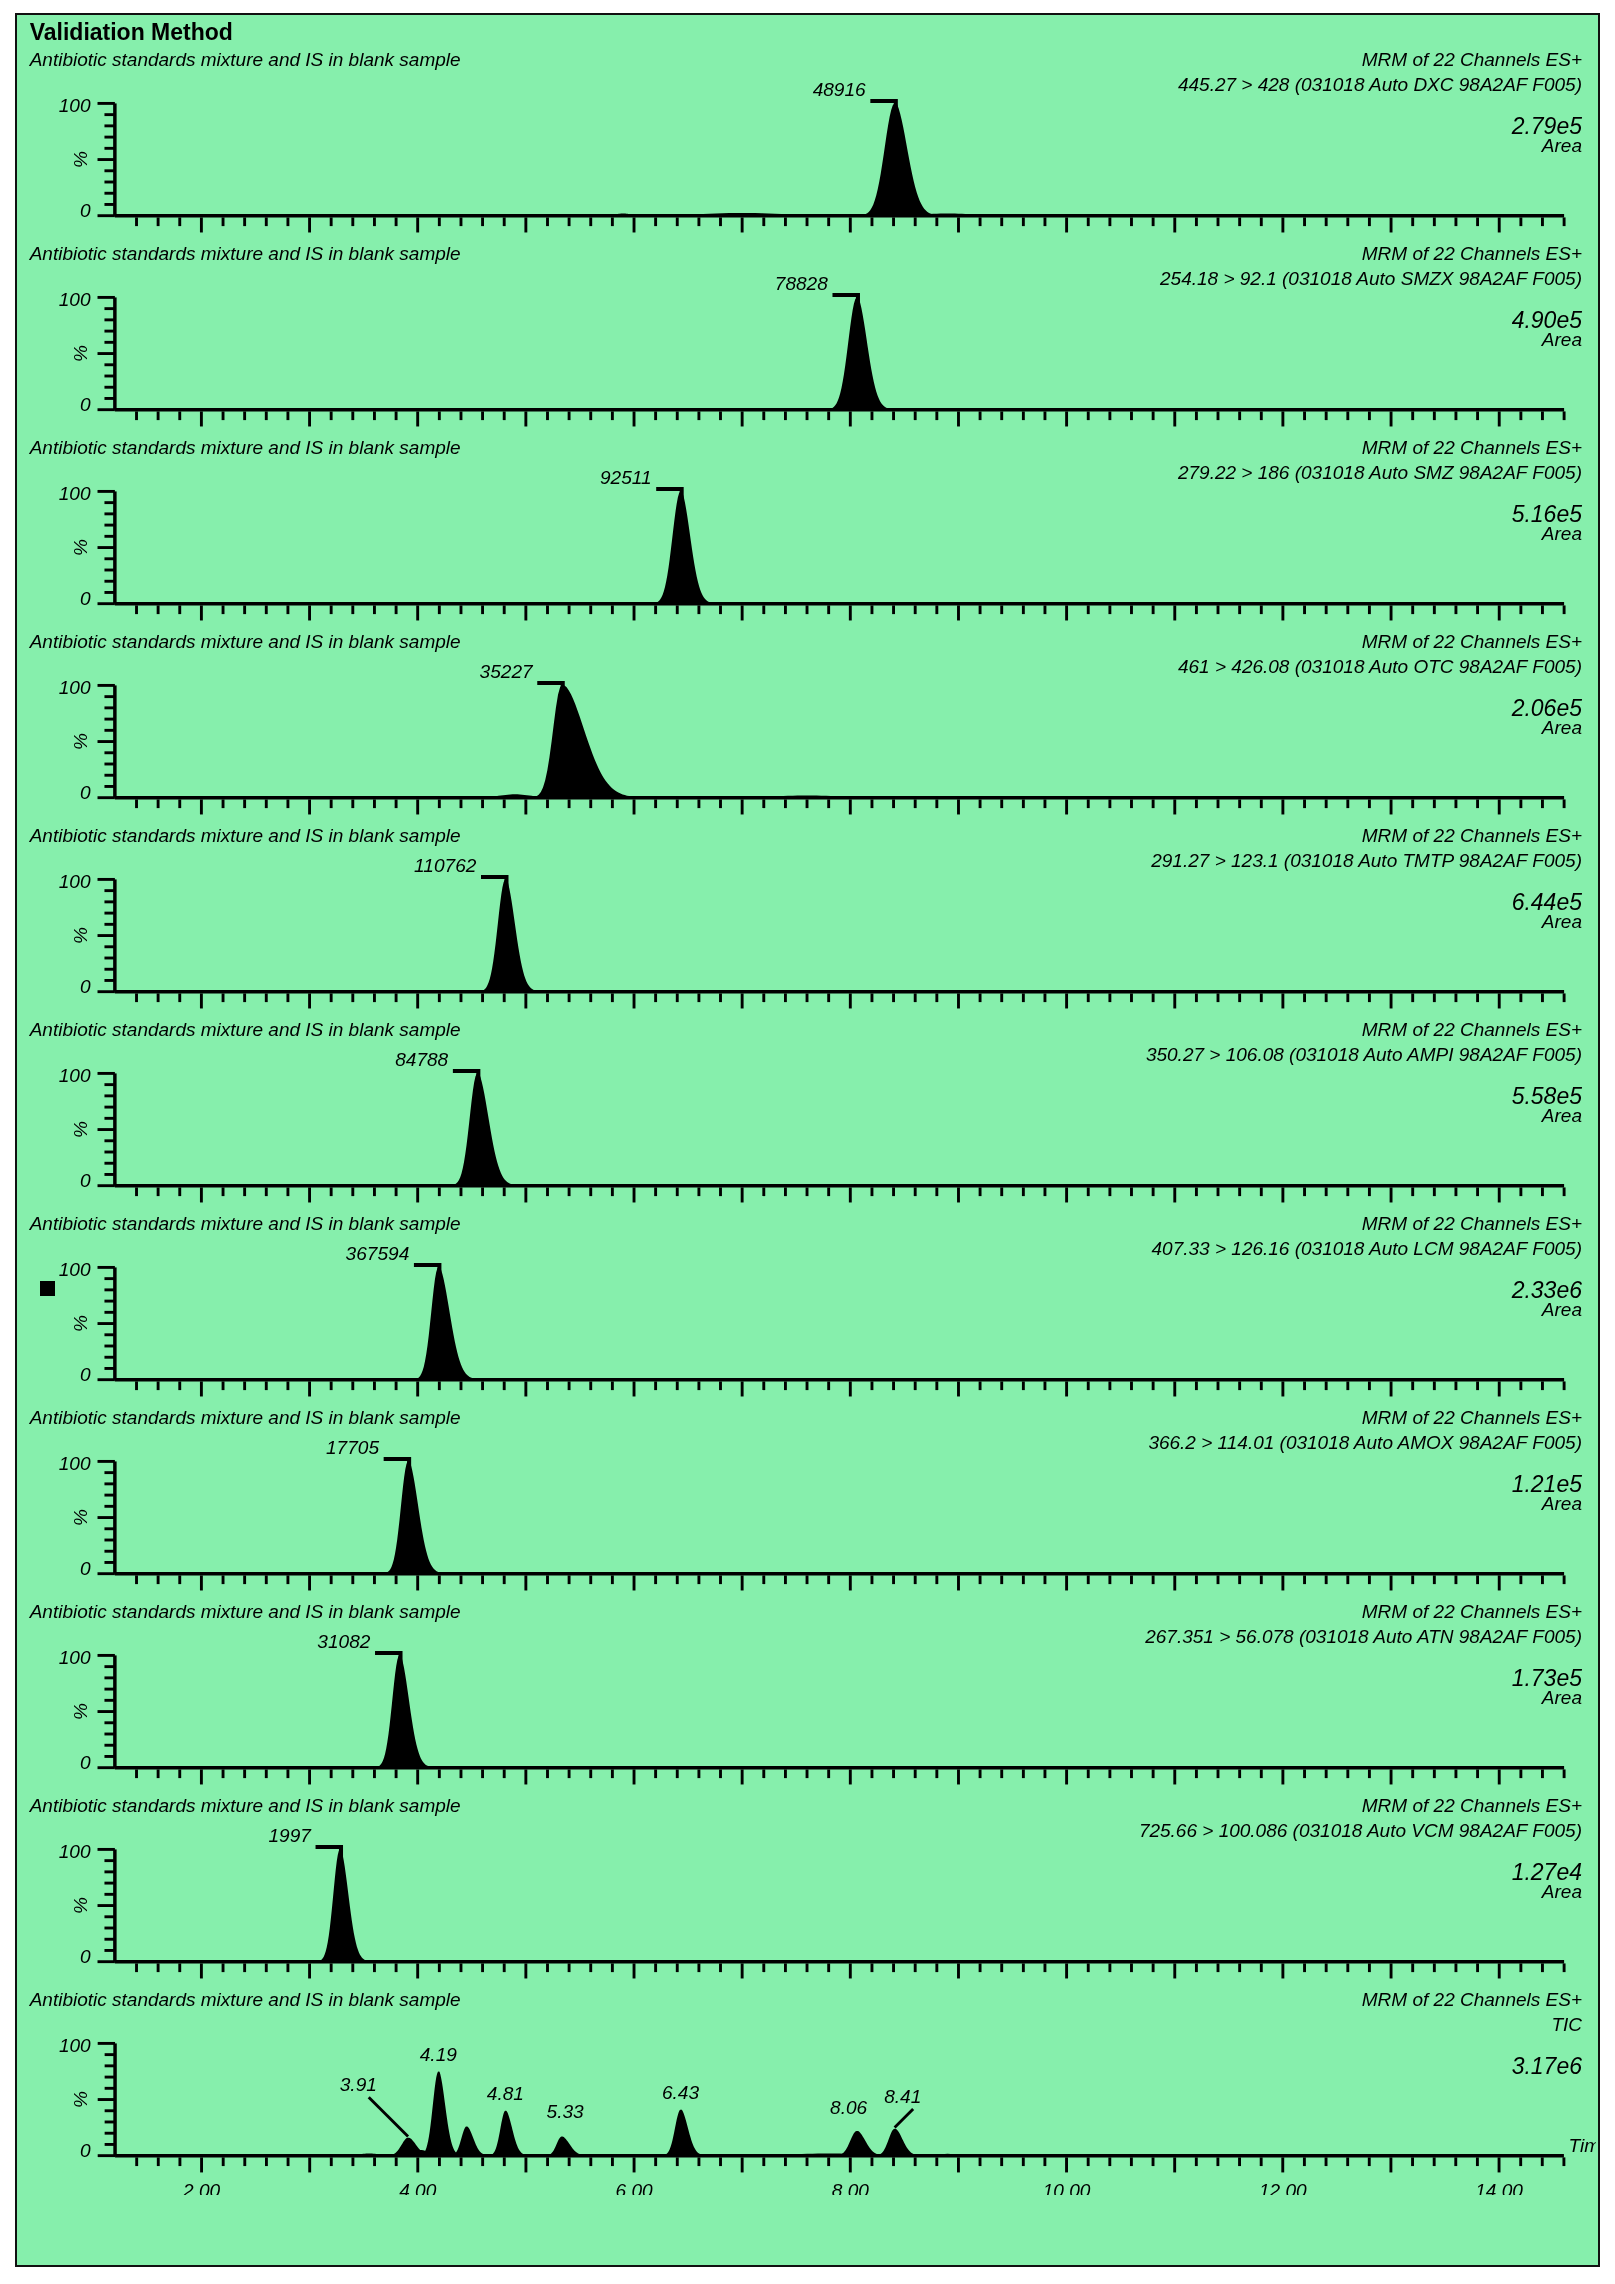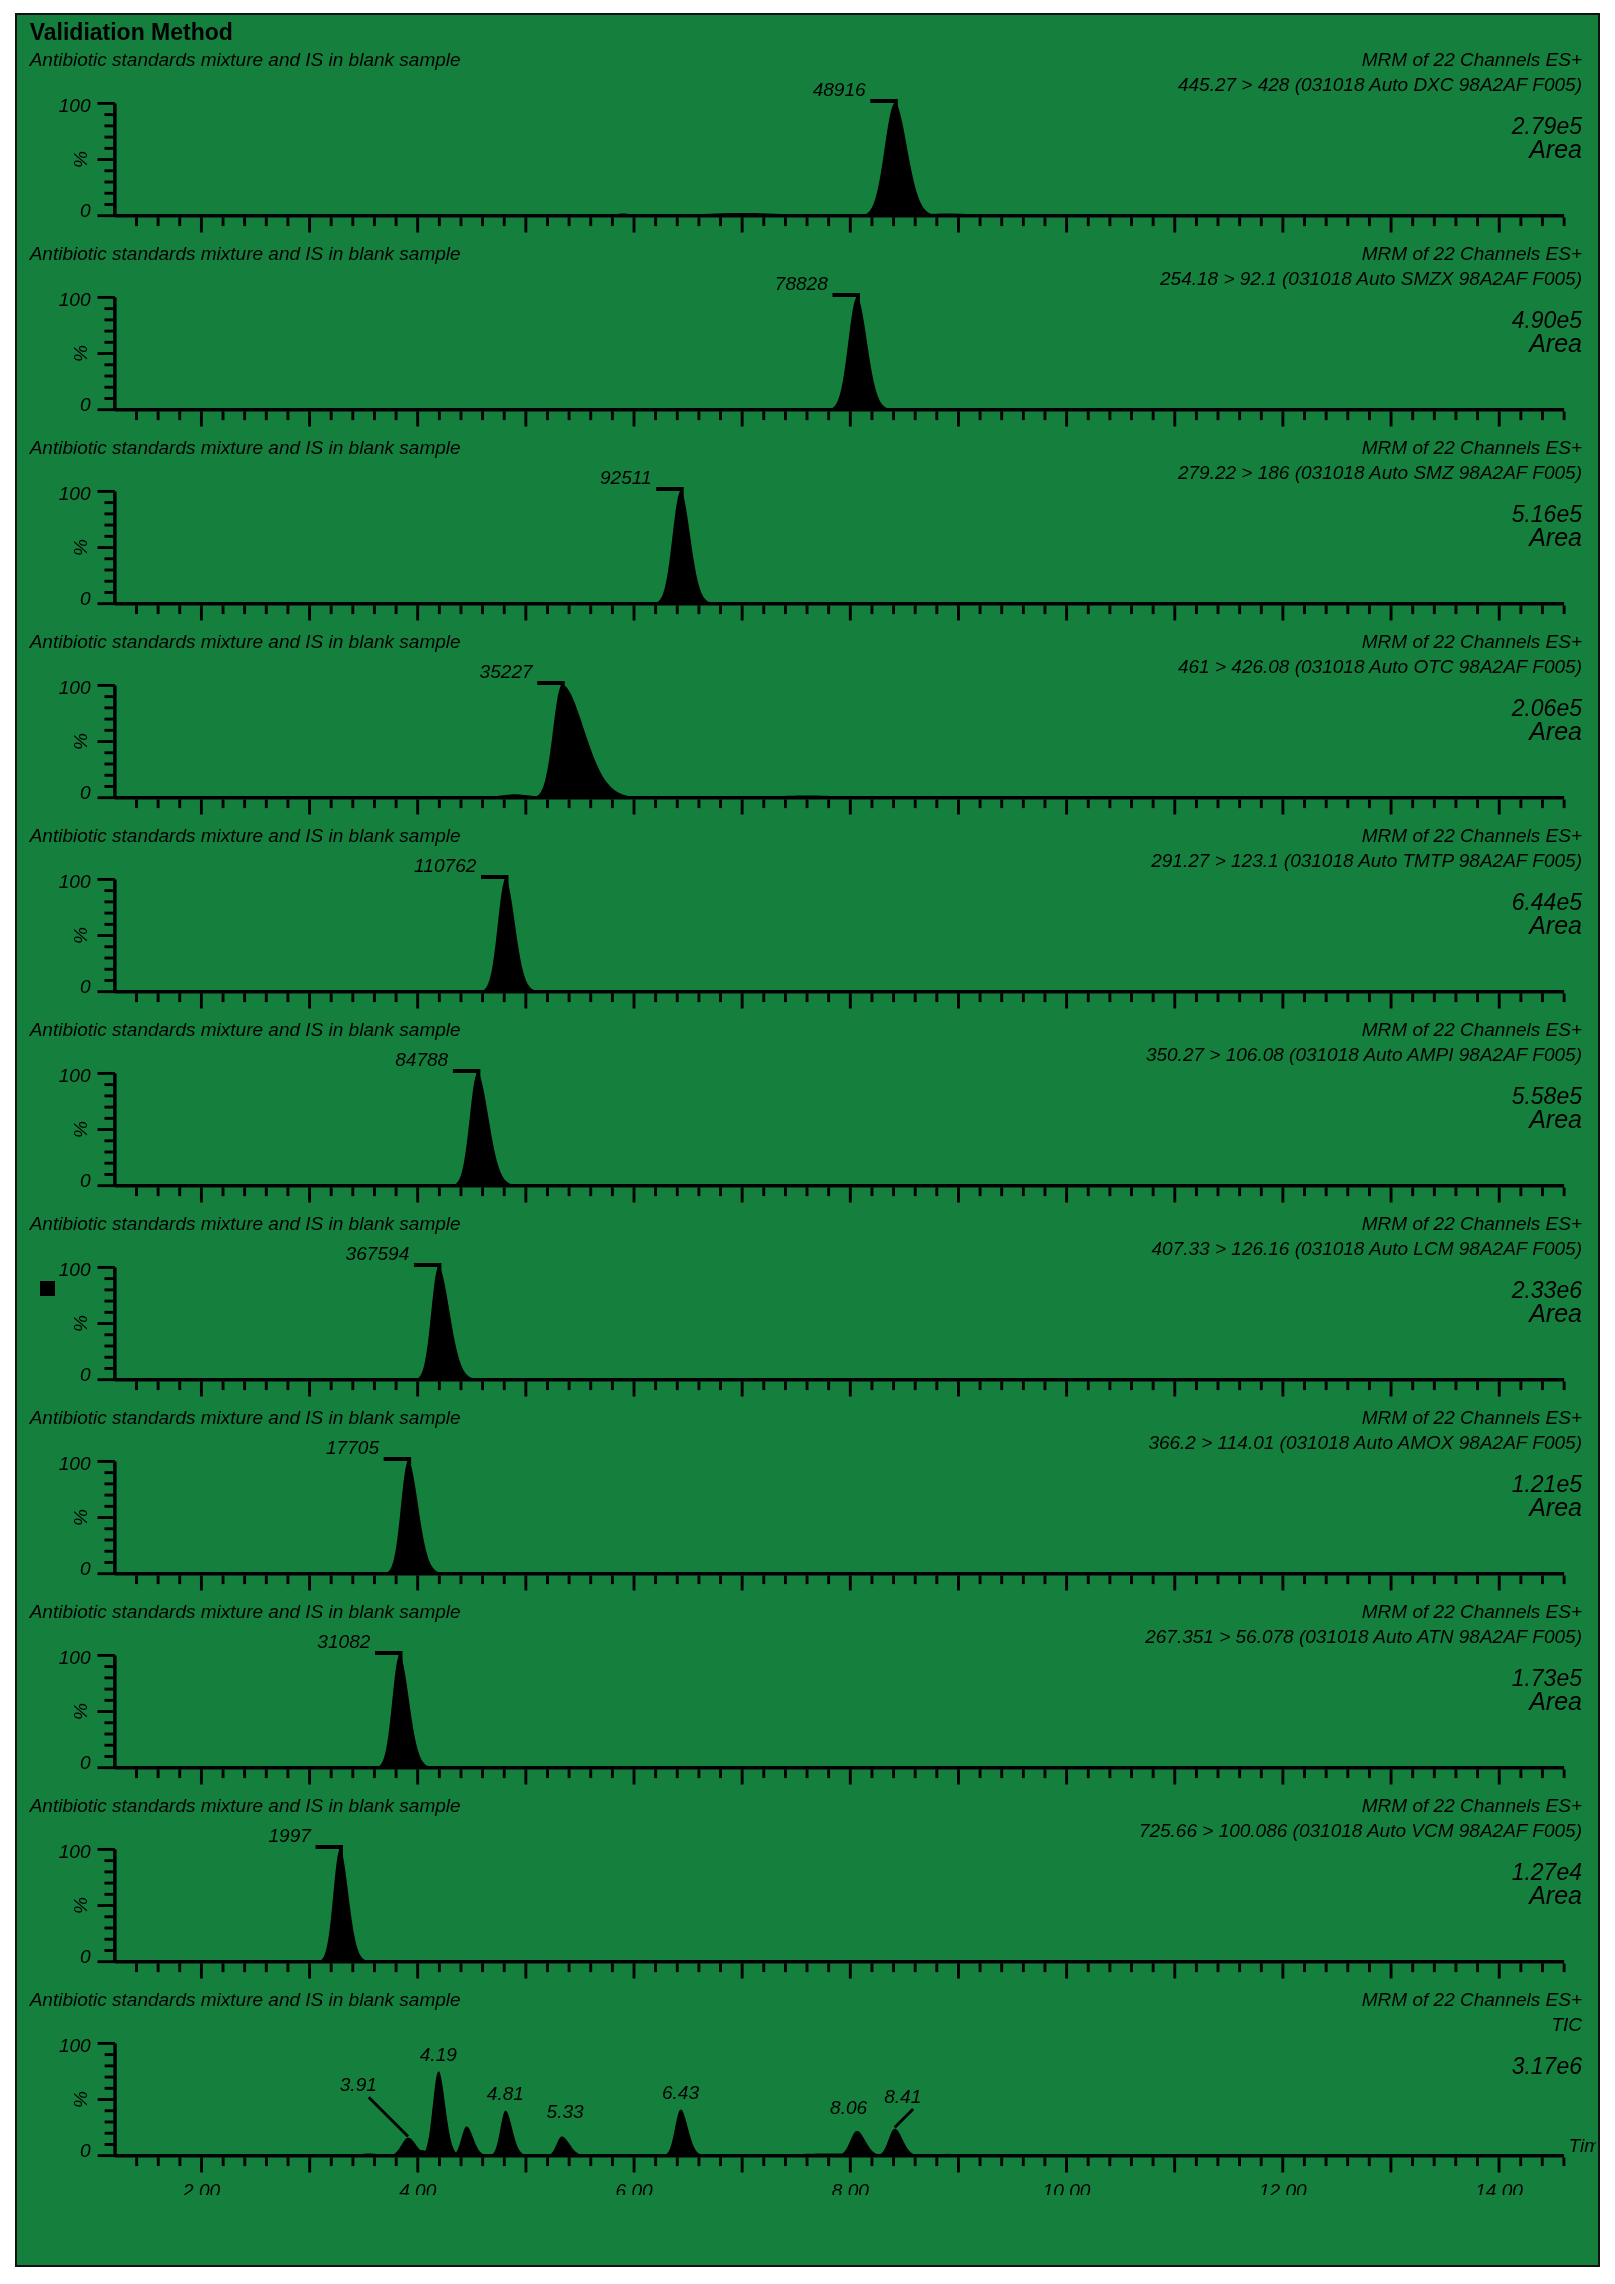--- a/index.html
+++ b/index.html
@@ -3,21 +3,21 @@
 <meta charset="utf-8">
 <style>
   html,body{margin:0;padding:0;background:#ffffff;}
   body{font-family:"Liberation Sans",sans-serif;color:#000;}
   #page{
     width:1616px;height:2284px;position:relative;background:#ffffff;
     box-sizing:border-box;padding:5.8px 7px 4.6px 7px;
   }
   #frame{
     position:absolute;left:15px;top:12.7px;width:1585px;height:2254px;
-    border:2.9px solid #111;box-sizing:border-box;background:#15803d;
+    border:2.9px solid #111;box-sizing:border-box;background:#86efac;
   }
   #inner{position:absolute;left:0;top:0;width:100%;height:100%;}
   .title{
     position:absolute;left:12.7px;top:4.6px;font-size:23px;font-weight:bold;
     letter-spacing:0px;
   }
   .panels{position:absolute;left:0;top:34px;width:100%;}
   .panel{position:relative;width:100%;height:194px;font-style:italic;}
   .panel.tic{height:214px;}
   .hdr{position:absolute;top:0px;left:0;width:100%;height:23px;}
@@ -30,21 +30,21 @@
   }
   .transition{
     position:absolute;right:16px;top:25.5px;font-size:19px;white-space:nowrap;
     text-align:left;
   }
   .scale{
     position:absolute;right:16px;top:64px;font-size:23px;white-space:nowrap;
     text-align:left;
   }
   .areatxt{
-    position:absolute;right:16px;top:86px;font-size:25px;white-space:nowrap;
+    position:absolute;right:16px;top:86px;font-size:19px;white-space:nowrap;
     text-align:right;
   }
   .plotwrap{position:absolute;left:0;top:22px;width:100%;height:169px;}
   .plotwrap svg{display:block;}
   .sqmark{
     position:absolute;left:23px;top:68px;width:15px;height:15px;background:#000;
   }
   .ylab{font-size:33px;}
   .tlab{font-size:33px;}
   .pklab{font-size:33px;}

